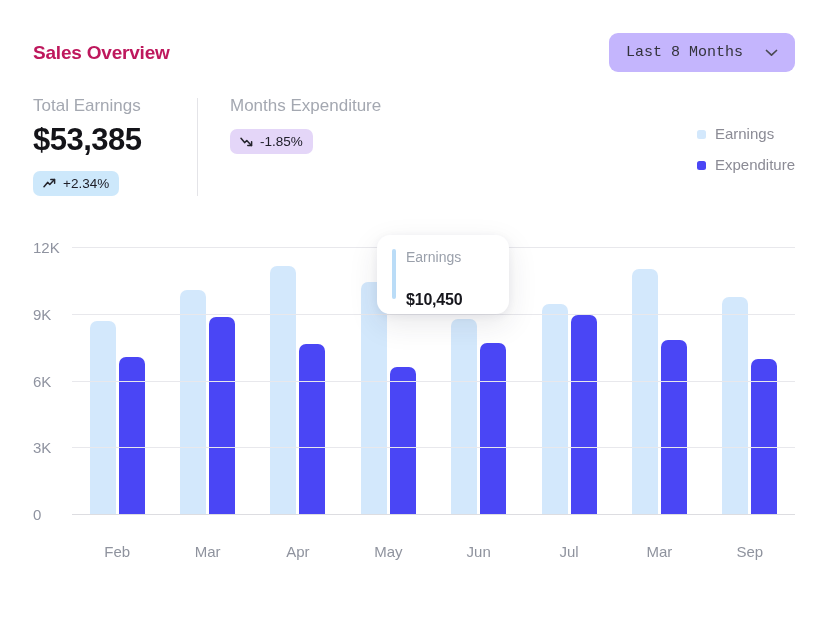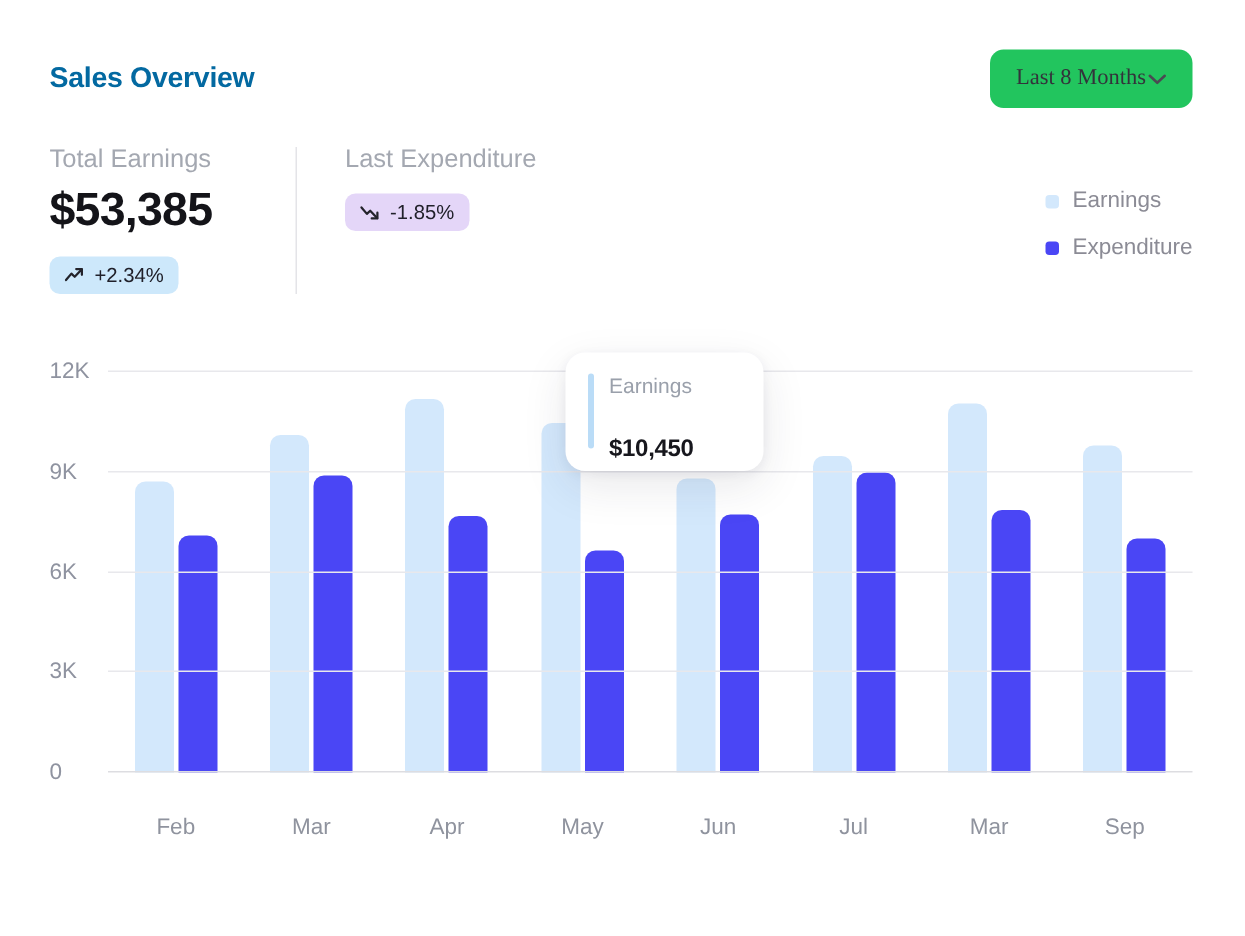--- a/index.html
+++ b/index.html
@@ -2,23 +2,23 @@
 <html><head>
 <meta charset="utf-8">
 <style>
   * { margin:0; padding:0; box-sizing:border-box; }
   html,body { width:830px; height:624px; background:#ffffff; overflow:hidden;
     font-family:"Liberation Sans", sans-serif; }
   .page { position:relative; width:830px; height:624px; padding:33px 35px 0 33px; }
 
   
   .header { display:flex; justify-content:space-between; align-items:center; }
-  .title { font-size:19px; font-weight:bold; color:#0369a1; letter-spacing:-0.2px; }
-  .dropdown { display:flex; align-items:center; gap:1px; background:#22c55e;
-    border:none; border-radius:9px; padding:11px 17px; font-family:Liberation Serif, serif;
+  .title { font-size:19px; font-weight:bold; color:#be185d; letter-spacing:-0.2px; }
+  .dropdown { display:flex; align-items:center; gap:22px; background:#c4b5fd;
+    border:none; border-radius:9px; padding:11px 17px; font-family:Liberation Mono, monospace;
     font-size:15px; color:#33333b; cursor:pointer; }
   .dropdown svg { display:block; }
 
   
   .stats-row { display:flex; align-items:stretch; margin-top:24px; }
   .stat { min-width:130px; }
   .stat-label { font-size:17px; color:#a4a8b1; line-height:20px; }
   .stat-value { font-size:31px; font-weight:bold; color:#141419; letter-spacing:-0.5px;
     line-height:36px; margin-top:6px; }
   .badge { display:inline-flex; align-items:center; gap:7px; margin-top:13px;
@@ -78,21 +78,21 @@
           <path d="M1 8.7 L4.6 4.4 L6.8 6.5 L11.4 1.6" fill="none" stroke="#23232b" stroke-width="1.5" stroke-linecap="round" stroke-linejoin="round"></path>
           <path d="M7.8 1.4 L11.6 1.4 L11.6 5.2" fill="none" stroke="#23232b" stroke-width="1.5" stroke-linecap="round" stroke-linejoin="round"></path>
         </svg>
         <span>+2.34%</span>
       </div>
     </div>
 
     <div class="divider"></div>
 
     <div class="stat">
-      <div class="stat-label">Last Expenditure</div>
+      <div class="stat-label">Months Expenditure</div>
       <div class="badge badge-down" style="background: rgb(228, 214, 248);">
         <svg width="13" height="11" viewBox="0 0 13 11">
           <path d="M1 2.3 L4.6 6.6 L6.8 4.5 L11.4 9.4" fill="none" stroke="#23232b" stroke-width="1.5" stroke-linecap="round" stroke-linejoin="round"></path>
           <path d="M7.8 9.6 L11.6 9.6 L11.6 5.8" fill="none" stroke="#23232b" stroke-width="1.5" stroke-linecap="round" stroke-linejoin="round"></path>
         </svg>
         <span>-1.85%</span>
       </div>
     </div>
 
     <div class="legend" id="legend">

